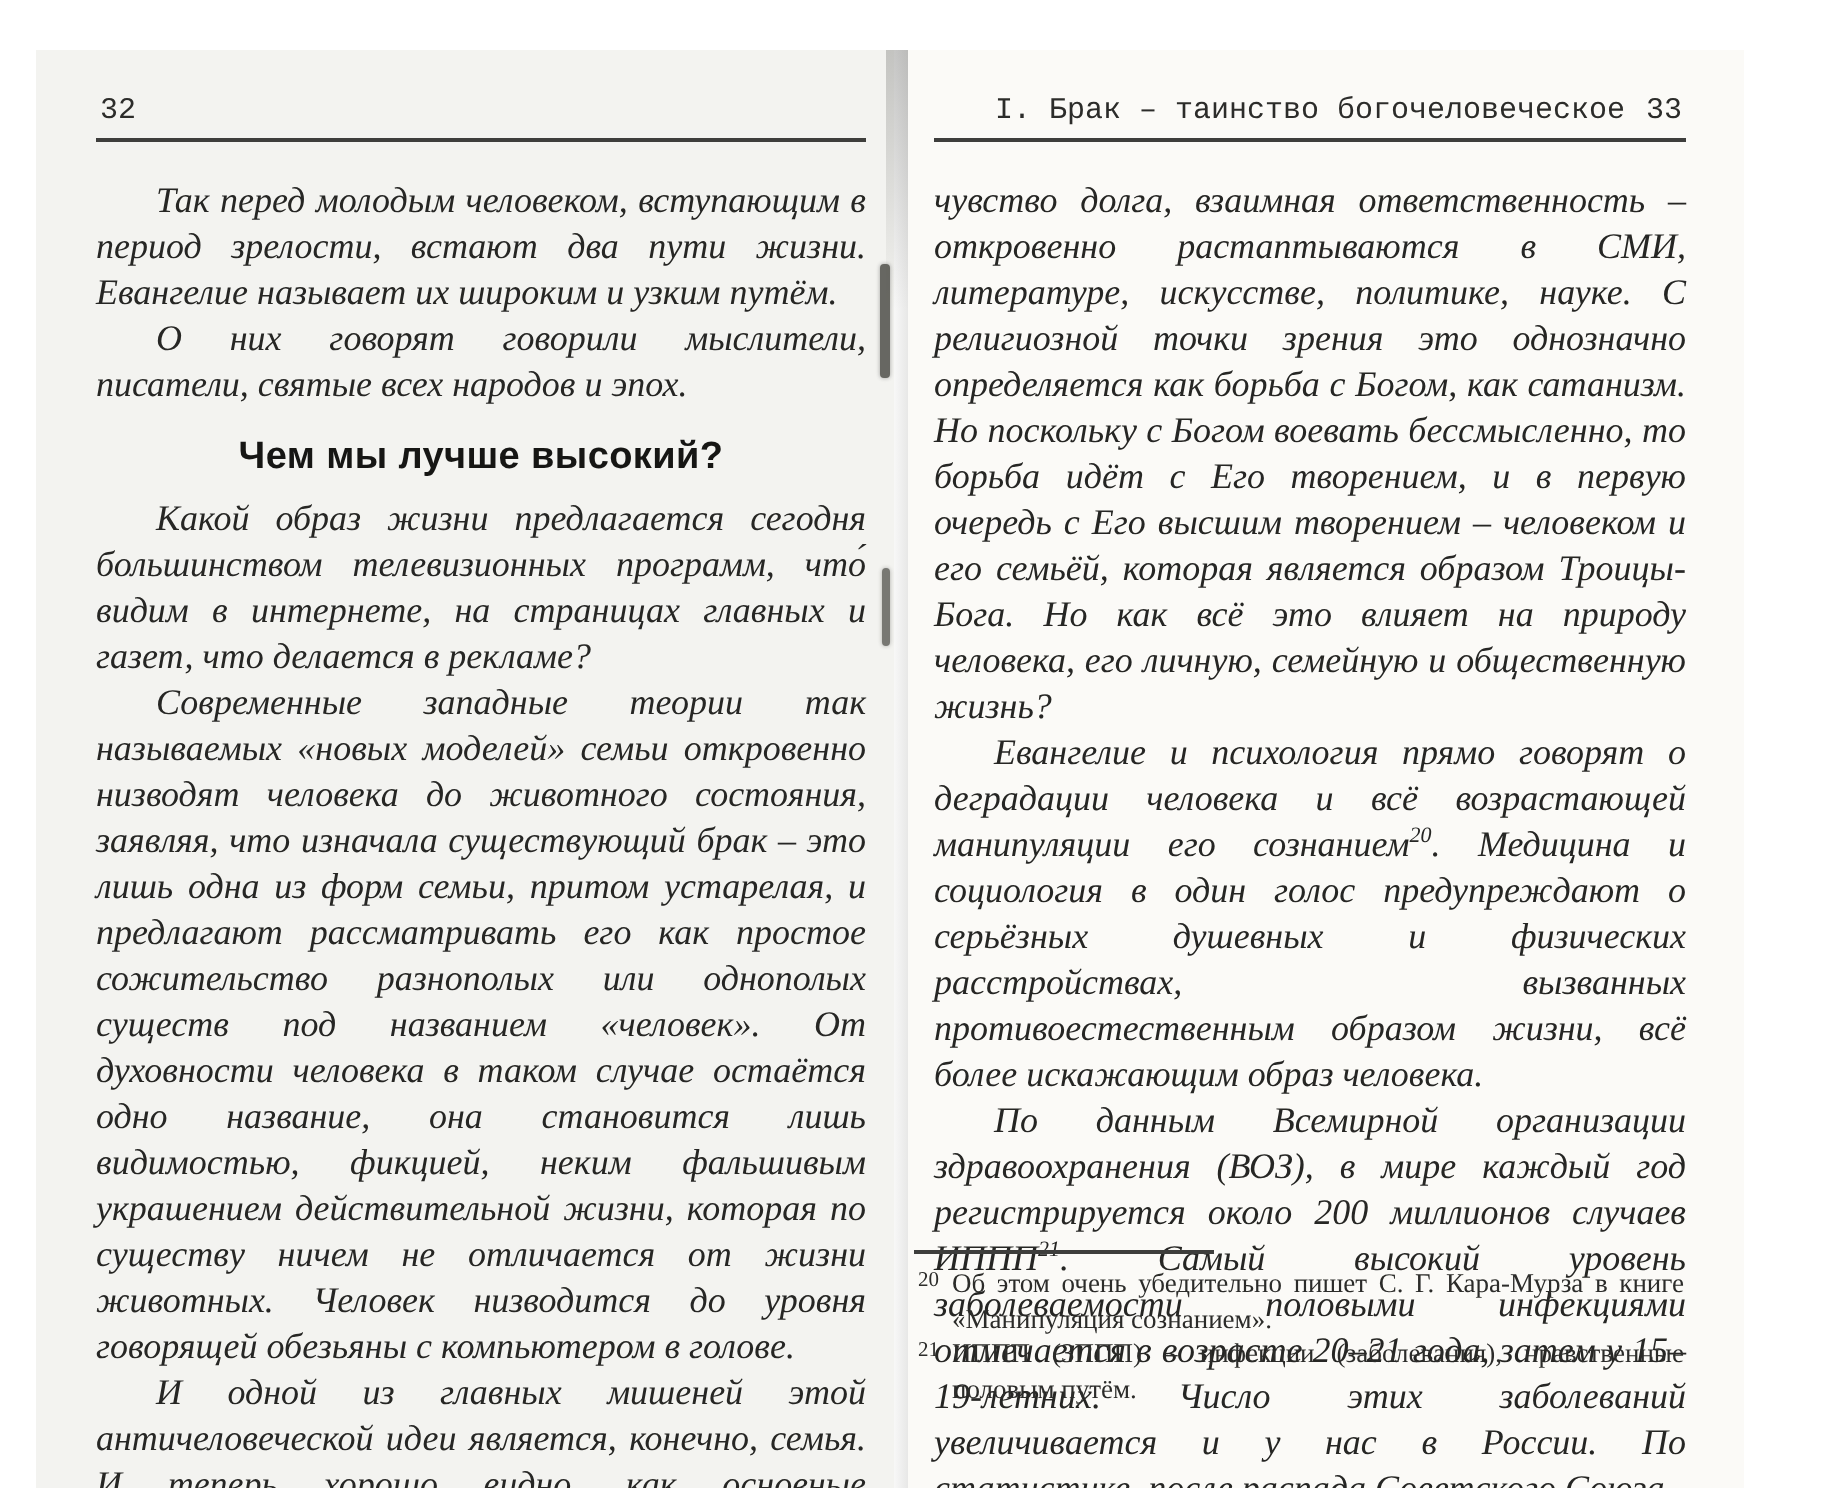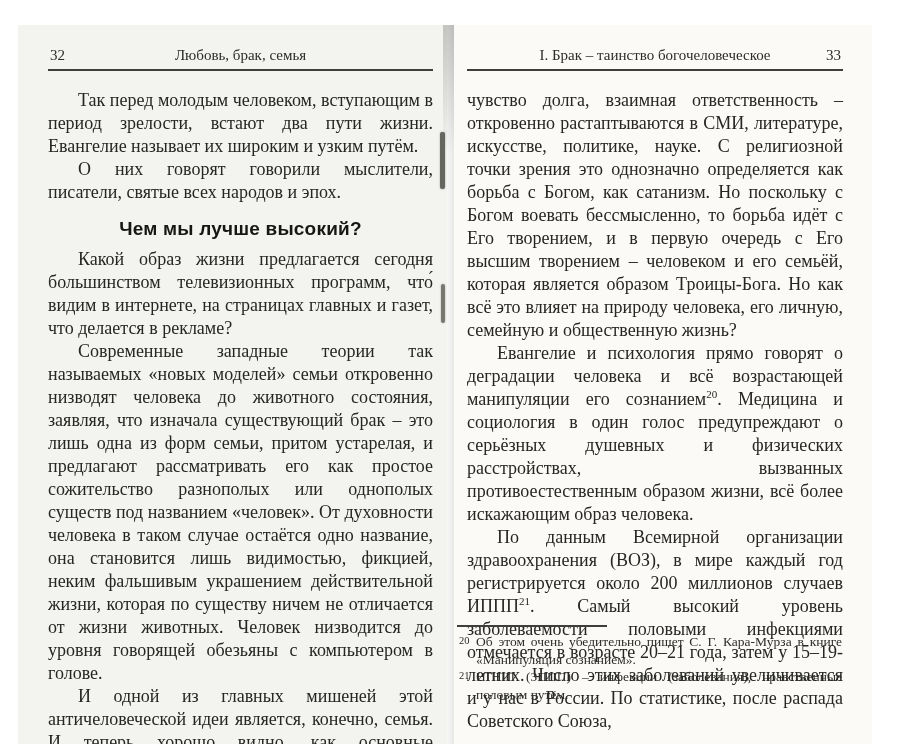--- a/index.html
+++ b/index.html
@@ -42,32 +42,32 @@
     position:absolute; background:#45453f; border-radius:2px;
     box-shadow:0 0 2px rgba(60,60,55,0.55);
   }
   .speck-1 { left:440px; top:132px; width:5px; height:57px; opacity:0.8; }
   .speck-2 { left:441px; top:284px; width:4px; height:39px; opacity:0.7; }
 
   .page-header {
     position:relative; height:22px;
     border-bottom:2px solid #3e3e3c;
     margin-bottom:18px;
-    font-size:15px; color:#2c2c2a;
+    font-size:15px; color:#2c2c2a;font-family:Liberation Mono, monospace;
   }
   .page-header .page-num { position:absolute; top:0; }
   .page-left  .page-num { left:2px; }
   .page-right .page-num { right:2px; }
   .page-header .running-title { display:block; text-align:center; white-space:nowrap; }
 
   .body-text {
     font-size:18px; line-height:23px;
     color:#262624; text-align:justify;
   }
-  .body-text p { margin:0; text-indent:30px; }
+  .body-text p { margin:0; text-indent:30px;font-style:italic; }
   .body-text p.no-indent { text-indent:0; }
 
   .section-heading {
     font-family:"Liberation Sans", "DejaVu Sans", sans-serif;
     font-weight:bold; font-size:19px; letter-spacing:0.2px;
     text-align:center; color:#161614;
     margin:13px 0 8px 0;
   }
 
   sup.fn-ref { font-size:11px; line-height:0; }
@@ -81,21 +81,20 @@
   .footnote .fn-num { position:absolute; left:2px; top:-1px; font-size:10.5px; }
 </style>
 </head>
 <body>
 
 <div class="scan">
 
   <div class="page page-left">
     <div class="page-header">
       <span class="page-num">32</span>
-      <span class="running-title">Любовь, брак, семья</span>
     </div>
     <div class="body-text">
       <p>Так перед молодым человеком, вступающим в период зрелости, встают два пути жизни. Евангелие называет их широким и узким путём.</p>
       <p>О них говорят говорили мыслители, писатели, святые всех народов и эпох.</p>
       <h2 class="section-heading">Чем мы лучше высокий?</h2>
       <p>Какой образ жизни предлагается сегодня большинством телевизионных программ, что́ видим в интернете, на страницах главных и газет, что делается в рекламе?</p>
       <p>Современные западные теории так называемых «новых моделей» семьи откровенно низводят человека до животного состояния, заявляя, что изначала существующий брак – это лишь одна из форм семьи, притом устарелая, и предлагают рассматривать его как простое сожительство разнополых или однополых существ под названием «человек». От духовности человека в таком случае остаётся одно название, она становится лишь видимостью, фикцией, неким фальшивым украшением действительной жизни, которая по существу ничем не отличается от жизни животных. Человек низводится до уровня говорящей обезьяны с компьютером в голове.</p>
       <p>И одной из главных мишеней этой античеловеческой идеи является, конечно, семья. И теперь хорошо видно, как основные нравственные её начала: любовь, взаимопомощь, жертвенность,</p>
     </div>
   </div>

